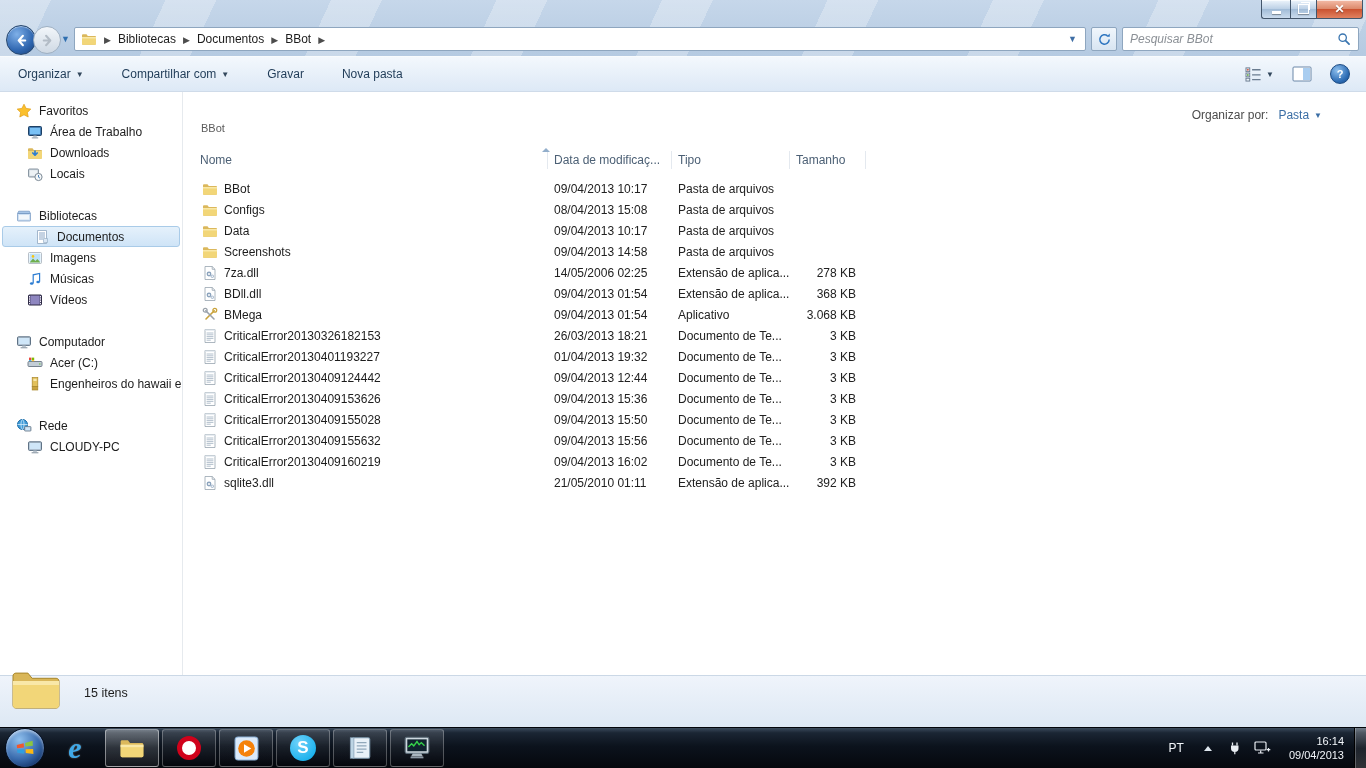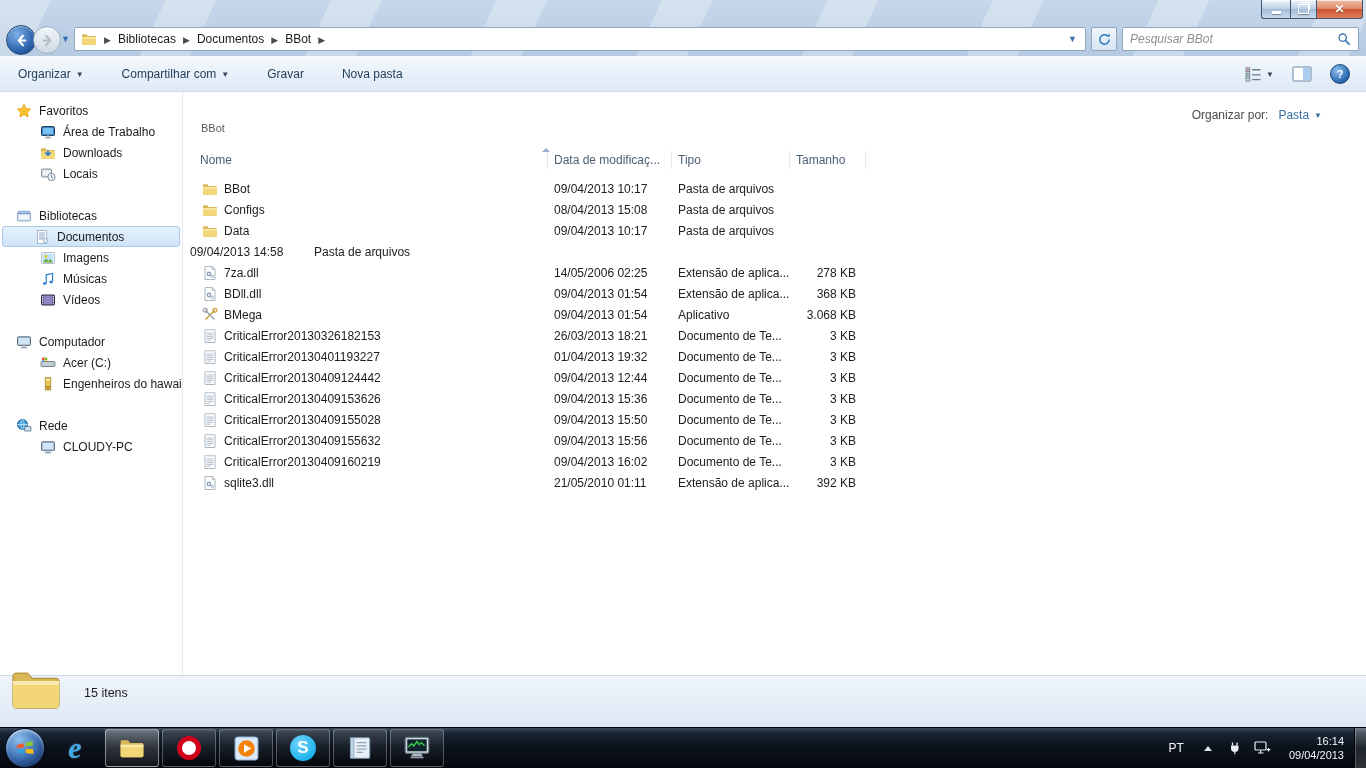--- a/index.html
+++ b/index.html
@@ -67,21 +67,21 @@
            display:flex;align-items:center;justify-content:center;}
   .views-grp,.paneicon{display:flex;align-items:center;}
 
   
   .main{position:absolute;left:0;top:92px;width:1366px;height:583px;background:#fff;}
   .sidebar{position:absolute;left:0;top:0;width:183px;height:583px;box-sizing:border-box;
            border-right:1px solid #e6eaee;padding-top:8px;overflow:hidden;}
   .sb-row{height:21px;display:flex;align-items:center;}
   .sb-row .ic{width:16px;height:16px;margin-right:7px;flex:0 0 16px;}
   .sb-head{padding-left:16px;color:#1c1c1c;}
-  .sb-child{padding-left:40px;color:#1c1c1c;white-space:nowrap;}
+  .sb-child{padding-left:27px;color:#1c1c1c;white-space:nowrap;}
   .sb-group{margin-bottom:21px;}
   .sb-child.sel{background:linear-gradient(#e5f1fb,#cfe4f7);border:1px solid #a9cbe8;border-radius:3px;
            margin:0 2px;padding-left:31px;height:19px;}
 
   .content-head{position:absolute;left:184px;top:0;width:1182px;height:56px;}
   .lib-title{position:absolute;left:16px;top:6px;font-size:19px;color:#1e7145;}
   .lib-sub{position:absolute;left:17px;top:30px;font-size:11px;color:#5b5b5b;}
   .arrange{position:absolute;right:44px;top:16px;display:flex;align-items:center;}
   .arrange .lab{color:#4c4c4c;margin-right:10px;}
   .arrange .val{color:#3b6ea5;}
@@ -453,20 +453,30 @@
                 <path d="M1 6h14v1.5H1z" fill="#f9e8a8"></path>
               </svg>
             </span>
             <span>Data</span>
           </span>
     <span class="fc date">09/04/2013 10:17</span>
     <span class="fc type">Pasta de arquivos</span>
     <span class="fc size"></span>
   </div>
         <div class="frow">
+    <span class="fc name">
+            <span class="ic">
+              <svg viewBox="0 0 16 16" width="16" height="16">
+                <path d="M1 4.2c0-.5.4-.9.9-.9h3.6l1.3 1.6h7.3c.5 0 .9.4.9.9v7c0 .5-.4.9-.9.9H1.9c-.5 0-.9-.4-.9-.9z" fill="#dbb85c"></path>
+                <path d="M1 6h14v6.8c0 .5-.4.9-.9.9H1.9c-.5 0-.9-.4-.9-.9z" fill="#f2d678"></path>
+                <path d="M1 6h14v1.5H1z" fill="#f9e8a8"></path>
+              </svg>
+            </span>
+            <span>Screenshots</span>
+          </span>
     <span class="fc date">09/04/2013 14:58</span>
     <span class="fc type">Pasta de arquivos</span>
     <span class="fc size"></span>
   </div>
         <div class="frow">
     <span class="fc name">
             <span class="ic">
               <svg viewBox="0 0 16 16" width="16" height="16">
                 <path d="M3 1.5h7.2L13 4.3v10.2H3z" fill="#fff" stroke="#98a4b0" stroke-width=".8"></path>
                 <path d="M10.2 1.5v2.8H13" fill="none" stroke="#98a4b0" stroke-width=".8"></path>

